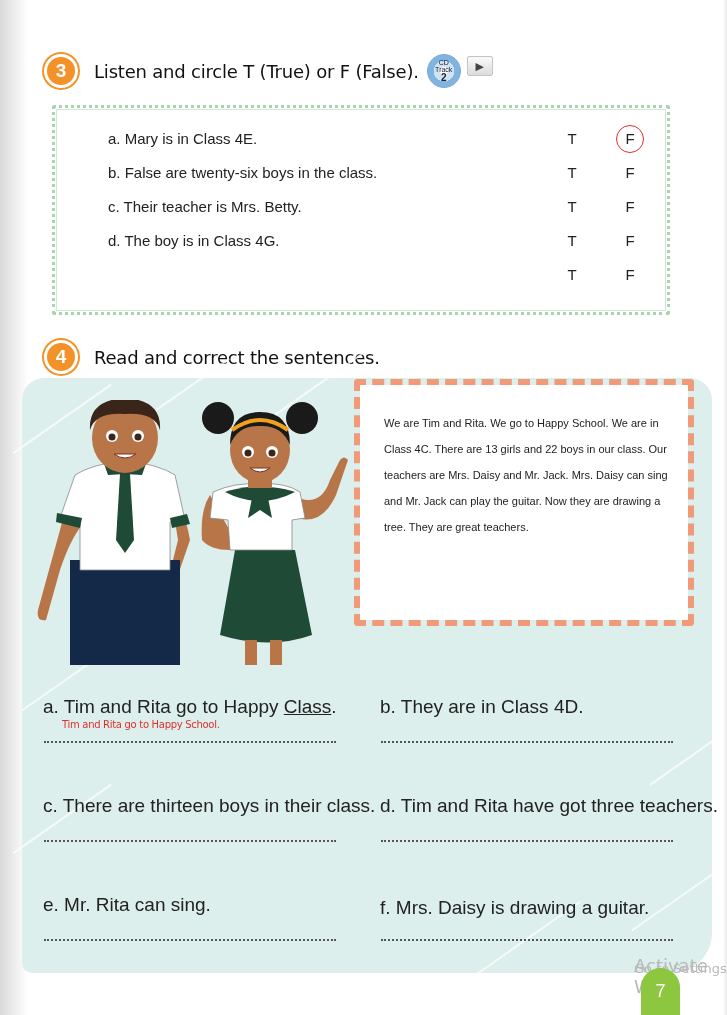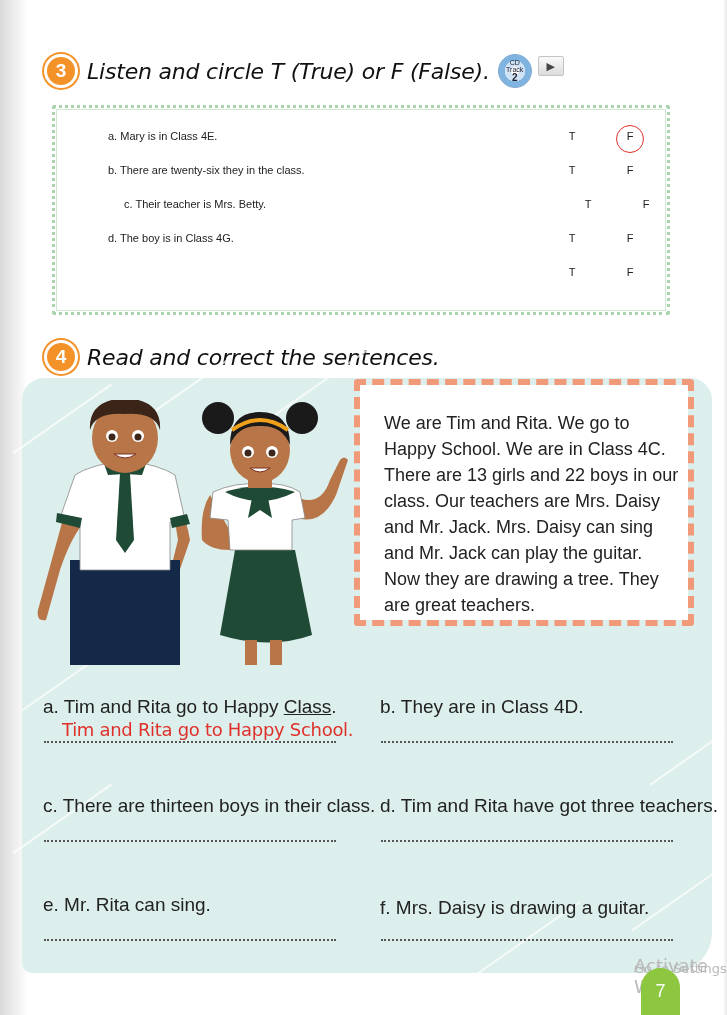--- a/index.html
+++ b/index.html
@@ -9,58 +9,58 @@
   .page-shadow-left { position: absolute; left: 0; top: 0; width: 28px; height: 1015px;
     background: linear-gradient(to right, #d9d9d9, #f4f4f4 70%, #ffffff); }
   .page-shadow-right { position: absolute; right: 0; top: 0; width: 4px; height: 1015px;
     background: linear-gradient(to right, #ffffff, #e8e8e8); }
 
   .ex-header { position: absolute; display: flex; align-items: center; }
   .ex-number { width: 34px; height: 34px; border-radius: 50%; background: #f4922a;
     border: 3px solid #ffffff; box-shadow: 0 0 0 2px #f4922a; color: #ffffff; font-weight: bold;
     font-size: 19px; display: flex; align-items: center; justify-content: center;
     font-family: "Liberation Sans", sans-serif; }
-  .ex-title { margin-left: 9px; font-size: 22px; color: #111; font-family: "DejaVu Sans", sans-serif; letter-spacing: -0.2px; font-style: italic; }
+  .ex-title { margin-left: 16px; font-size: 18px; color: #111; font-family: "DejaVu Sans", sans-serif; letter-spacing: -0.2px; }
 
   .cd-icon { width: 34px; height: 34px; border-radius: 50%; margin-left: 8px;
     background: radial-gradient(circle at 50% 50%, #ffffff 0 18%, #cfe3f5 19% 45%, #7fb3e0 46% 70%, #b9d7f0 71%);
     border: 1px solid #7aa6cf; display: flex; flex-direction: column; align-items: center; justify-content: center;
     font-size: 7px; line-height: 7px; color: #223; font-family: "Liberation Sans", sans-serif; }
   .cd-icon .num { font-size: 10px; font-weight: bold; line-height: 10px; }
   .play-btn { width: 26px; height: 20px; margin-left: 6px; margin-top: -10px; background: linear-gradient(#fafafa, #dcdcdc);
     border: 1px solid #c4c4c4; border-radius: 2px; display: flex; align-items: center; justify-content: center;
     color: #444; font-size: 11px; }
 
   .tf-box { position: absolute; left: 52px; top: 105px; width: 618px; height: 210px;
     border: 3px dotted #a9d4ae; border-radius: 3px; outline: 1px solid #cfe8d2; outline-offset: -5px; }
-  .tf-row { position: absolute; left: 56px; width: 520px; height: 24px; font-size: 11px;
+  .tf-row { position: absolute; left: 56px; width: 520px; height: 24px; font-size: 15px;
     font-family: "Liberation Sans", sans-serif; color: #222; }
   .tf-row .stmt { position: absolute; left: 0; top: 2px; }
   .tf-row .opt { position: absolute; top: 2px; width: 28px; text-align: center; }
   .tf-row .opt-t { left: 450px; }
   .tf-row .opt-f { left: 508px; }
   .tf-row .opt.circled::before { content: ""; position: absolute; left: 0px; top: -5px; width: 26px; height: 26px;
     border: 1.5px solid #e0302a; border-radius: 50%; }
 
   .wave-bg { position: absolute; left: 22px; top: 378px; width: 690px; height: 595px; background: #dcefec;
     border-radius: 22px 22px 40px 10px; }
   .wave-bg .streak { position: absolute; height: 2px; background: rgba(255,255,255,0.7); transform: rotate(-35deg); }
 
   .reading-box { position: absolute; left: 360px; top: 385px; width: 328px; height: 235px; background: #ffffff; }
   .reading-border { position: absolute; left: 354px; top: 379px; width: 340px; height: 247px;
     border: 6px dashed #f09a7a; outline: 3px dotted #f2d665; outline-offset: -9px; border-radius: 4px; }
-  .reading-text { position: absolute; left: 384px; top: 410px; width: 295px; font-size: 18px; line-height: 26px;
+  .reading-text { position: absolute; left: 384px; top: 410px; width: 295px; font-size: 11px; line-height: 26px;
     font-family: "Liberation Sans", sans-serif; color: #222; }
 
   .kids { position: absolute; left: 30px; top: 400px; width: 320px; height: 265px; }
 
   .q { position: absolute; font-size: 19px; font-family: "Liberation Sans", sans-serif; color: #222; }
   .q u { text-decoration: underline; }
   .answer-line { position: absolute; width: 292px; border-bottom: 2px dotted #555; height: 2px; }
-  .handwritten { position: absolute; color: #e0302a; font-size: 18px; font-family: "DejaVu Sans", sans-serif; letter-spacing: -0.3px; }
+  .handwritten { position: absolute; color: #e0302a; font-size: 10px; font-family: "DejaVu Sans", sans-serif; letter-spacing: -0.3px; }
 
   .watermark { position: absolute; color: #b9b9b9; font-family: "DejaVu Sans", sans-serif; }
   .page-tab { position: absolute; left: 641px; top: 968px; width: 39px; height: 47px; background: #8dc63f;
     border-radius: 20px 20px 0 0; color: #ffffff; font-size: 18px; text-align: center; padding-top: 13px;
     font-family: "Liberation Sans", sans-serif; }
 </style>
 </head>
 <body>
 
 <div class="page-shadow-left"></div>
@@ -79,25 +79,25 @@
   </div>
 </div>
 
 <div class="tf-box"></div>
 <div class="tf-row" style="left:108px; top:128px;">
   <span class="stmt">a. Mary is in Class 4E.</span>
   <span class="opt opt-t">T</span>
   <span class="opt opt-f circled">F</span>
 </div>
 <div class="tf-row" style="left:108px; top:162px;">
-  <span class="stmt">b. There are twenty-six they in the class.</span>
+  <span class="stmt">b. False are twenty-six boys in the class.</span>
   <span class="opt opt-t">T</span>
   <span class="opt opt-f">F</span>
 </div>
-<div class="tf-row" style="left:108px; top:196px;margin-left:16px;">
+<div class="tf-row" style="left:108px; top:196px;">
   <span class="stmt">c. Their teacher is Mrs. Betty.</span>
   <span class="opt opt-t">T</span>
   <span class="opt opt-f">F</span>
 </div>
 <div class="tf-row" style="left:108px; top:230px;">
   <span class="stmt">d. The boy is in Class 4G.</span>
   <span class="opt opt-t">T</span>
   <span class="opt opt-f">F</span>
 </div>
 <div class="tf-row" style="left:108px; top:264px;">

